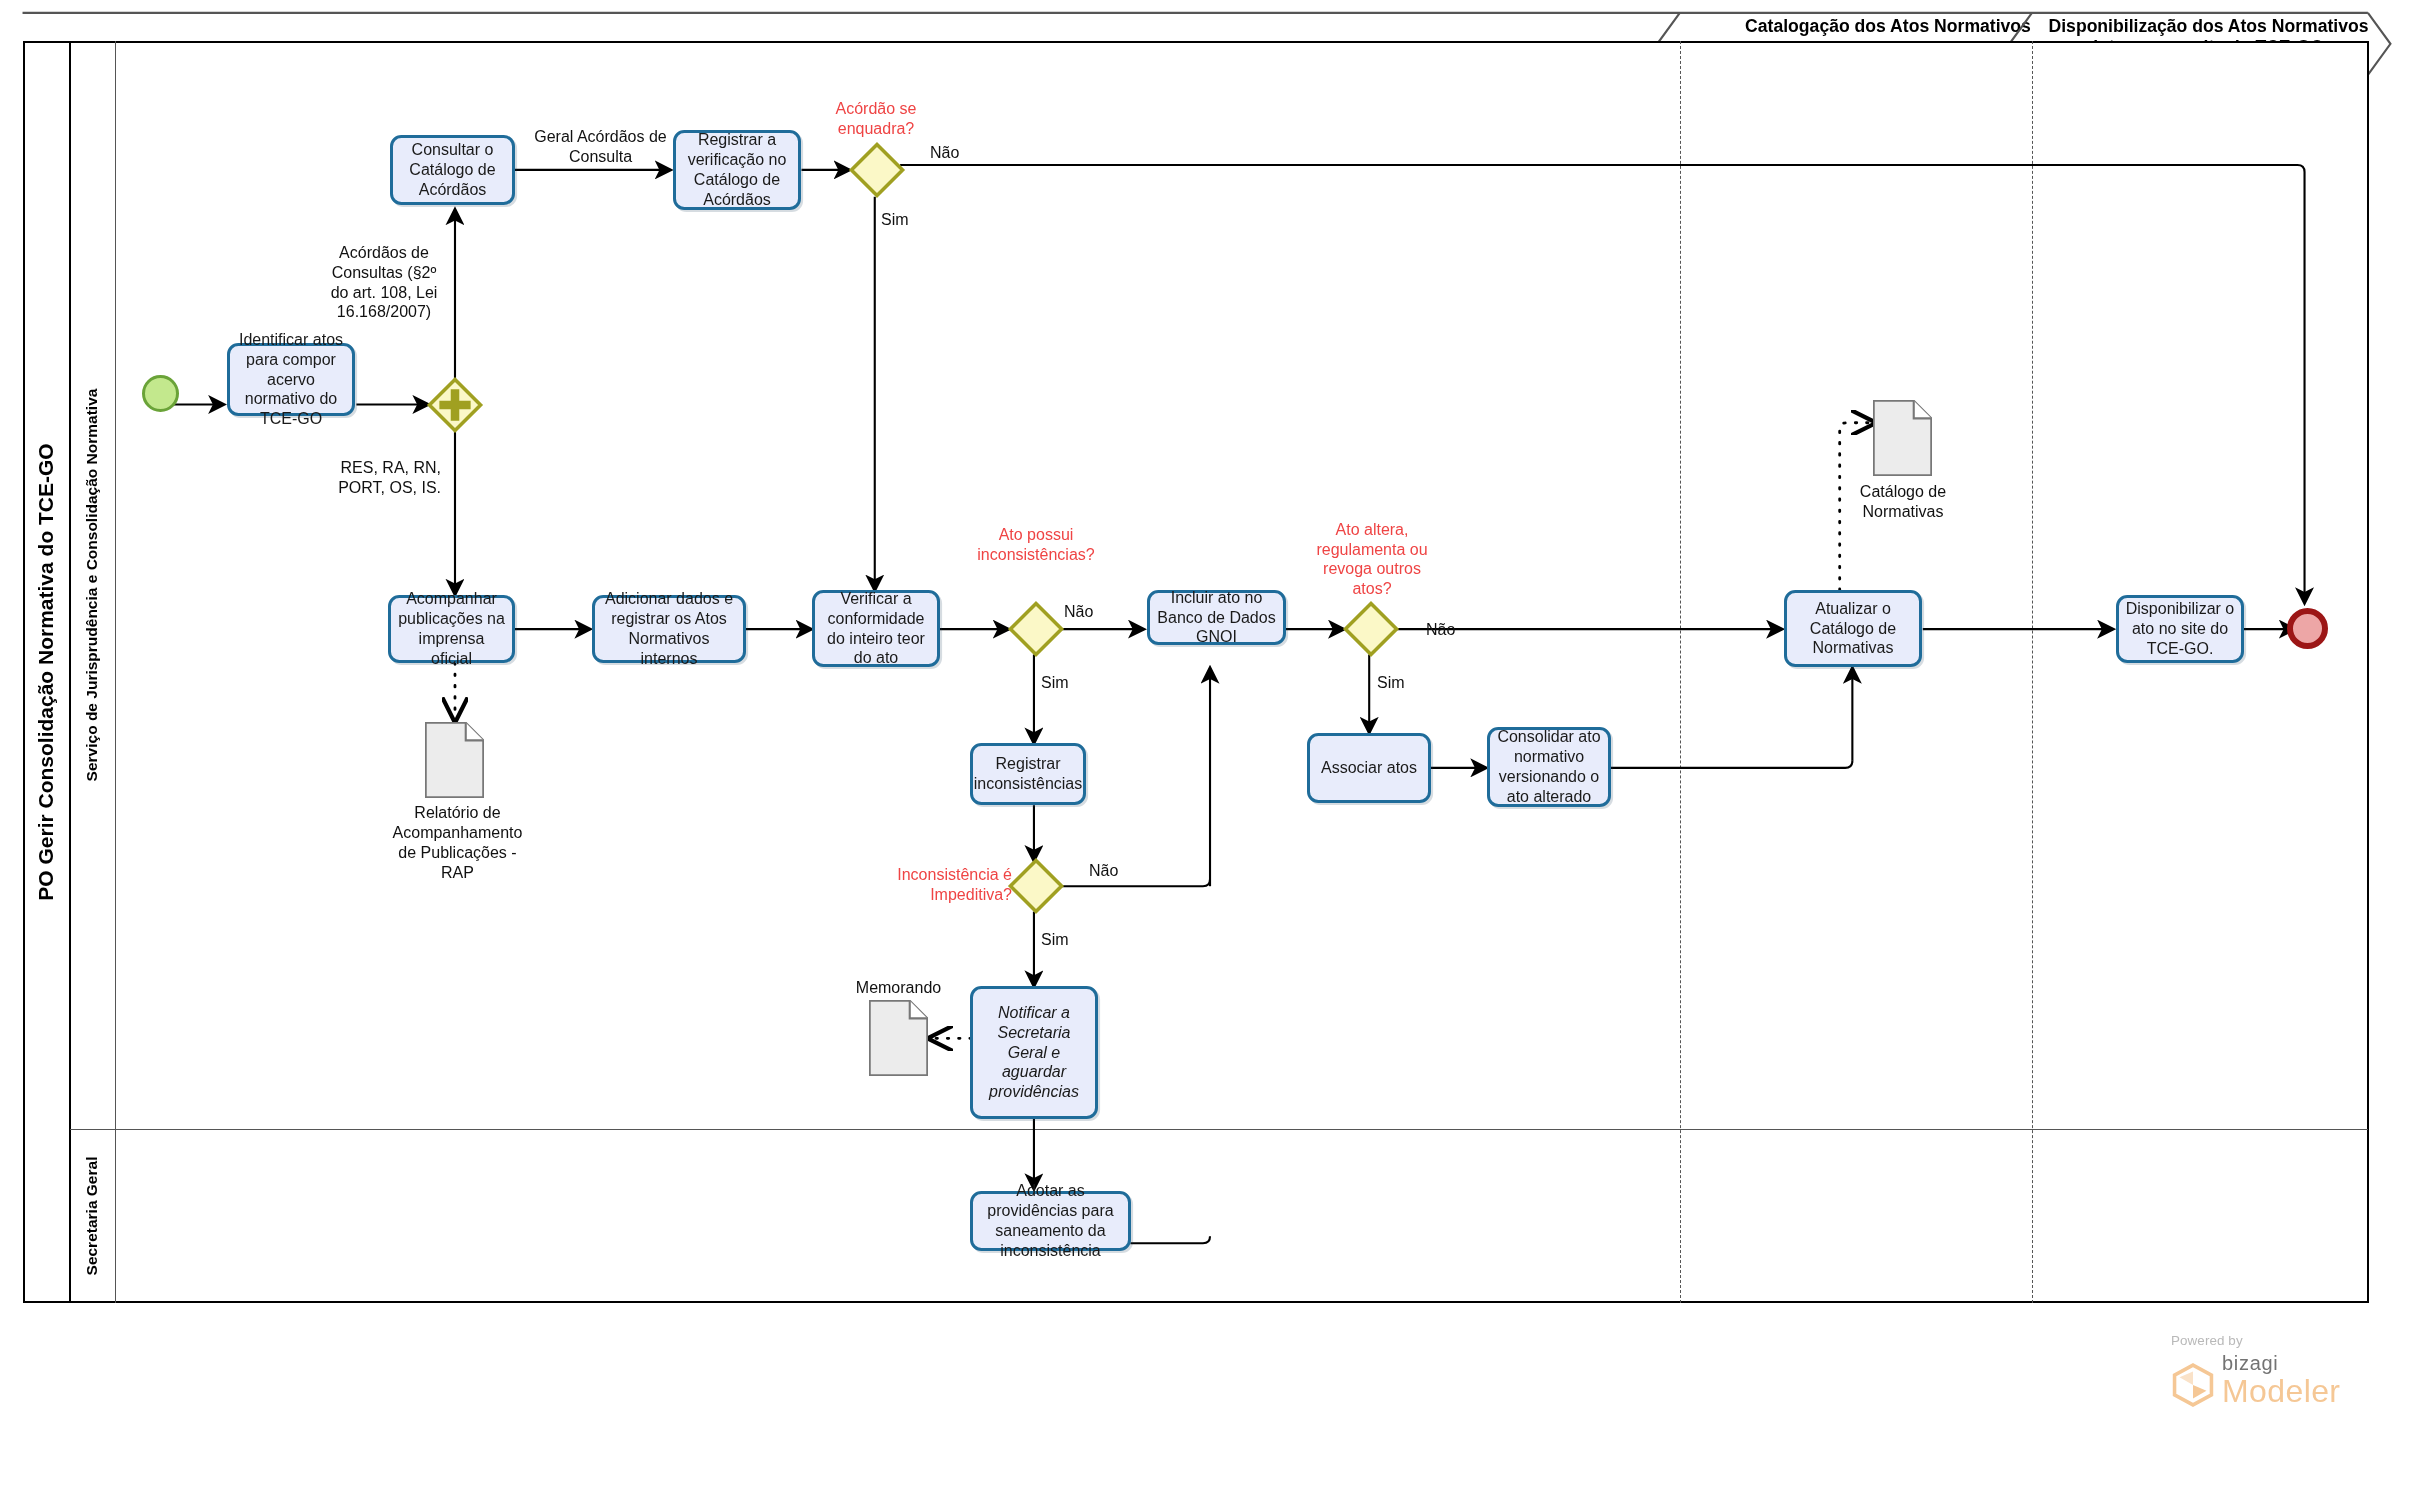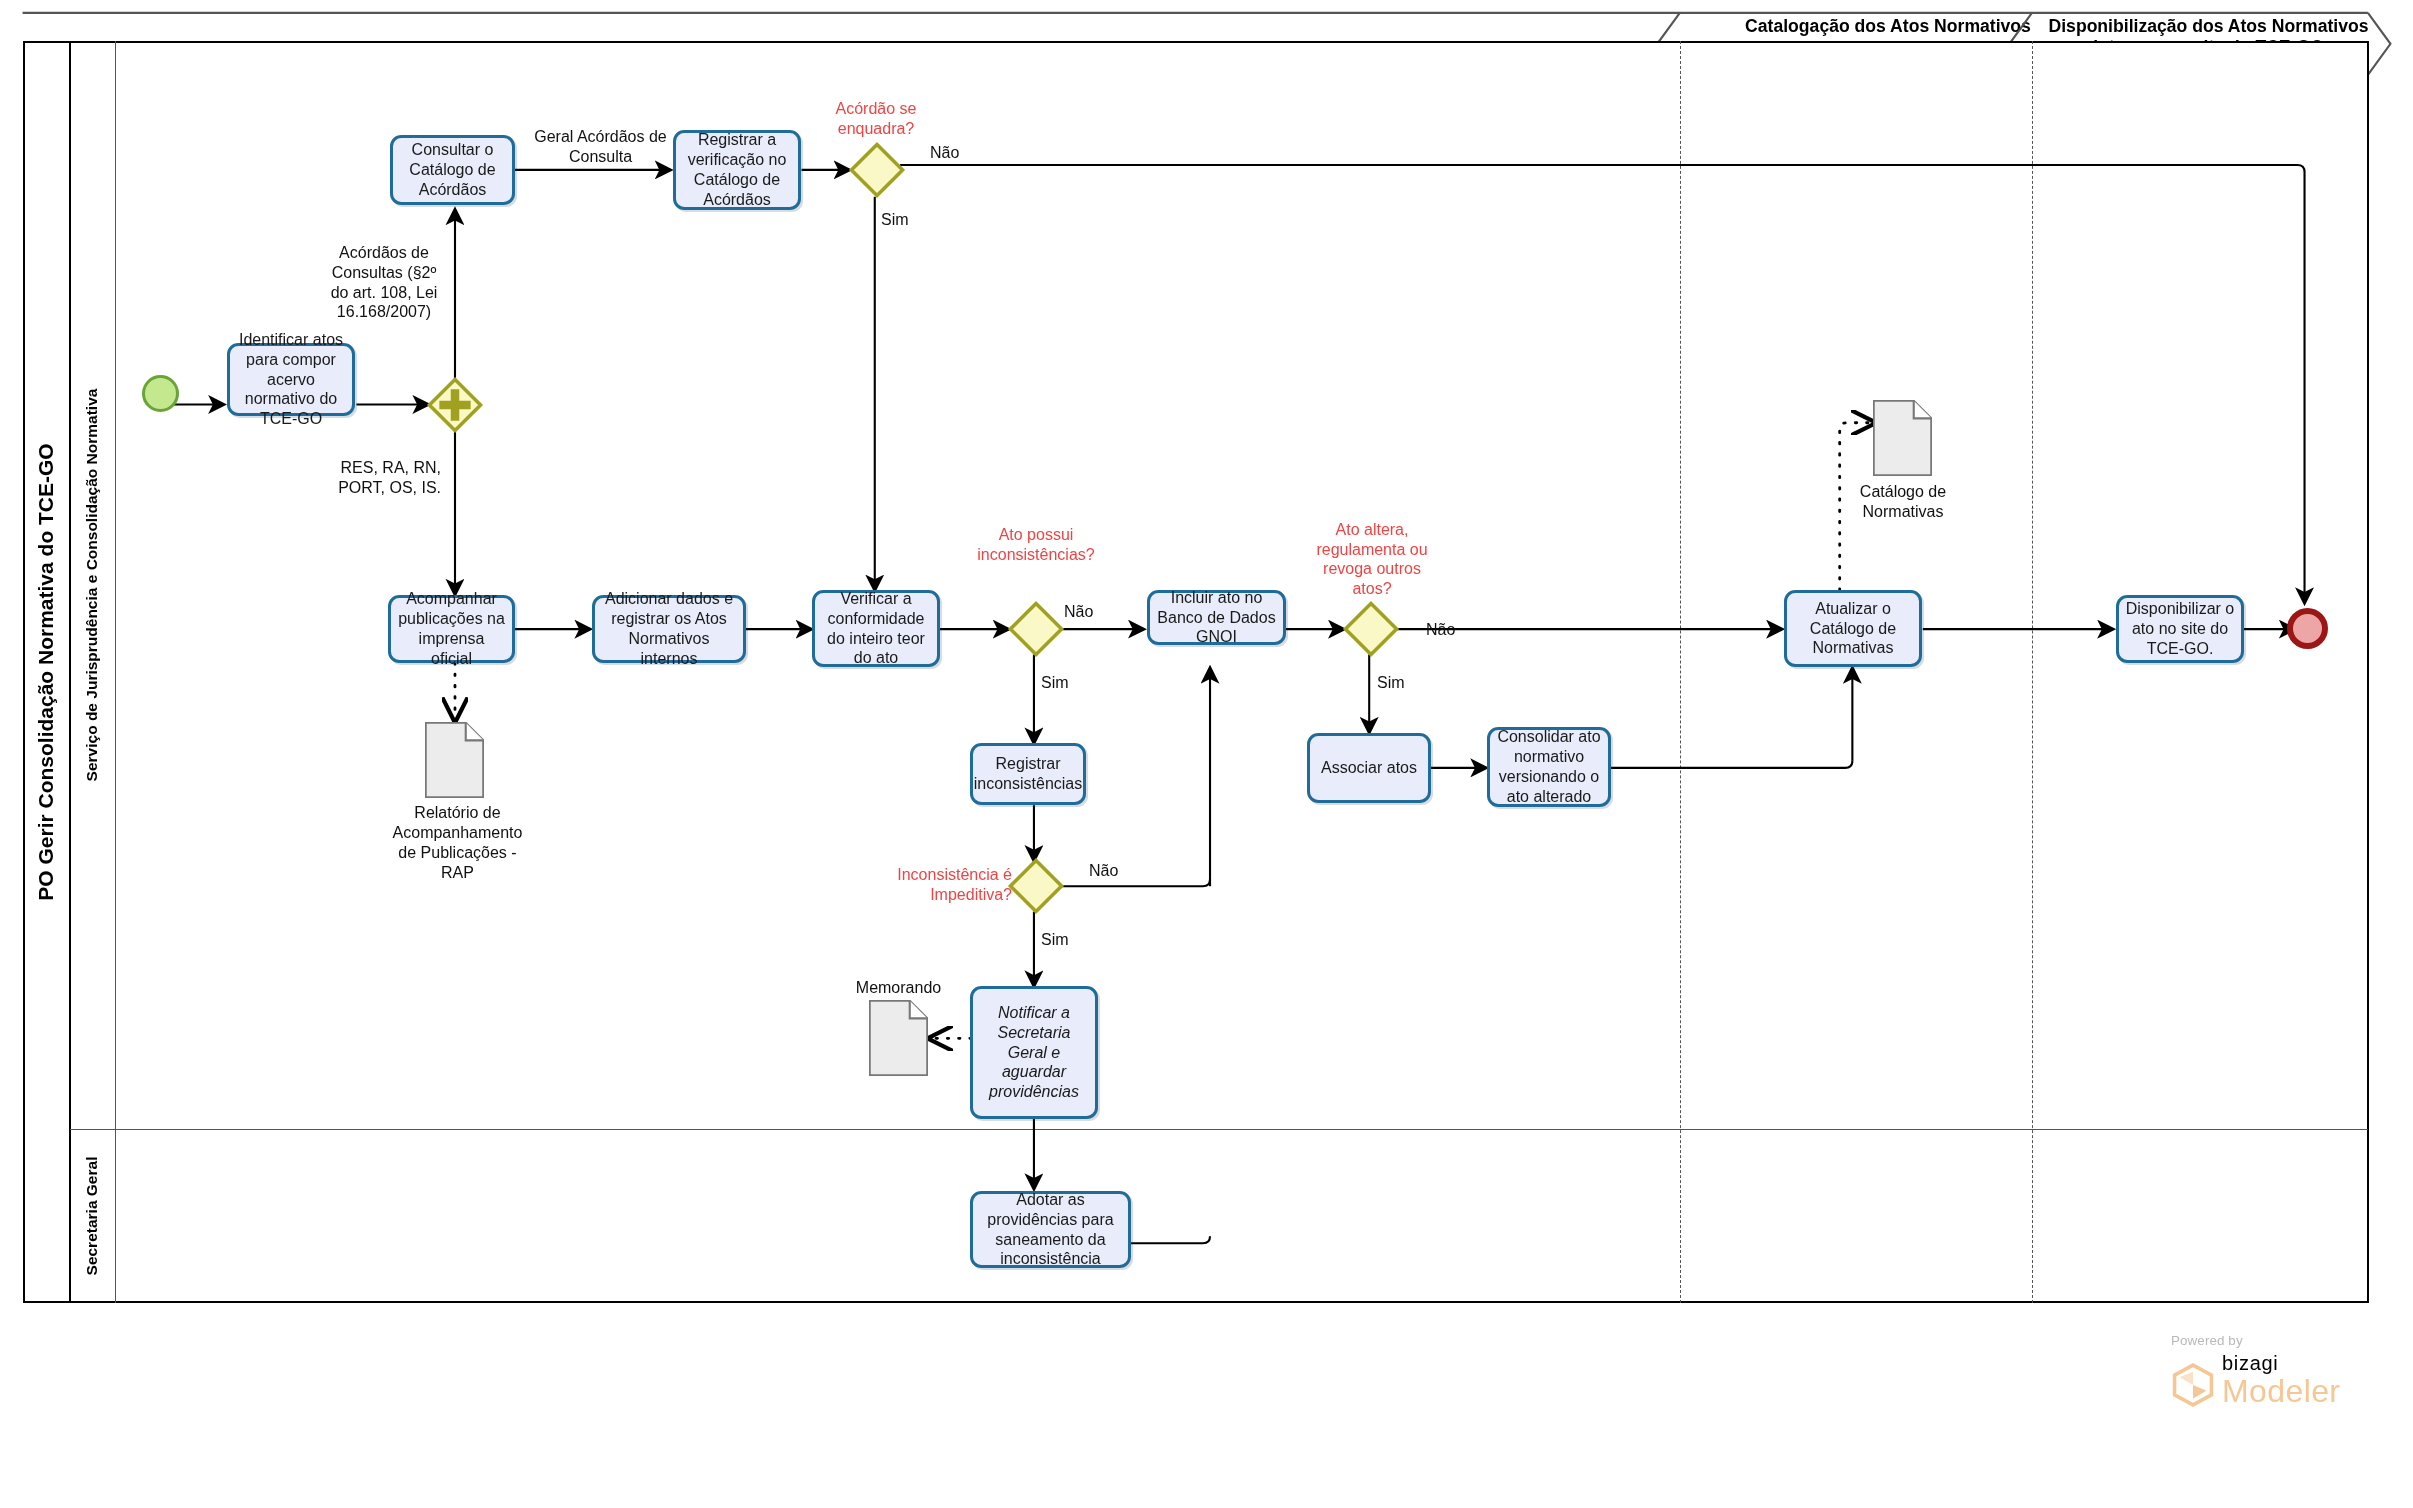--- a/index.html
+++ b/index.html
@@ -41,21 +41,21 @@
   .doc svg{display:block;}
   .doc-label{position:absolute;text-align:center;font-size:16px;color:#111;line-height:1.26;}
 
   
   .flows{position:absolute;left:0;top:0;width:2413px;height:1509px;pointer-events:none;}
   .flow-label{position:absolute;font-size:16px;color:#111;line-height:1.24;text-align:center;white-space:pre-line;}
 
   
   .bizagi{position:absolute;}
   .bizagi .pb{font-size:13.4px;color:#b9b9b9;letter-spacing:0.1px;}
-  .bizagi .bz{font-size:20px;color:#000000;letter-spacing:0.7px;}
+  .bizagi .bz{font-size:20px;color:#737373;letter-spacing:0.7px;}
   .bizagi .md{font-size:32px;color:#f5c795;letter-spacing:0.4px;line-height:1;}
 </style>
 </head>
 <body>
 
 <div id="canvas">
 
   <div class="phase-title" style="left:1691px;top:15.5px;width:394px;">Catalogação dos Atos Normativos</div>
   <div class="phase-title" style="left:2043px;top:15.5px;width:331px;">Disponibilização dos Atos Normativos internos no site do TCE-GO</div>
 
@@ -197,21 +197,21 @@
   <div class="task" style="left:1147px;top:590px;width:139px;height:55px;">Incluir ato no Banco de Dados GNOI</div>
 
   <div class="task" style="left:1307px;top:733px;width:124px;height:70px;">Associar atos</div>
 
   <div class="task" style="left:1487px;top:727px;width:124px;height:80px;">Consolidar ato normativo versionando o ato alterado</div>
 
   <div class="task" style="left:1784px;top:590px;width:138px;height:77px;">Atualizar o Catálogo de Normativas</div>
 
   <div class="task" style="left:2116px;top:595px;width:128px;height:68px;">Disponibilizar o ato no site do TCE-GO.</div>
 
-  <div class="task" style="left:970px;top:1191px;width:161px;height:77px;">Adotar as providências para saneamento da inconsistência</div>
+  <div class="task" style="left:970px;top:1191px;width:161px;height:60px;">Adotar as providências para saneamento da inconsistência</div>
 
   <div class="gw" style="left:428px;top:378px;">
     <svg width="54" height="54" viewBox="0 0 76 76">
       <polygon points="38,2 74,38 38,74 2,38" fill="#fbf8c7" stroke="#a0a021" stroke-width="5"></polygon>
       <path d="M38,16 L38,60 M16,38 L60,38" stroke="#a0a021" stroke-width="12" stroke-linecap="butt"></path>
     </svg>
   </div>
 
   <div class="gw" style="left:850px;top:143px;">
     <svg width="54" height="54" viewBox="0 0 76 76">

